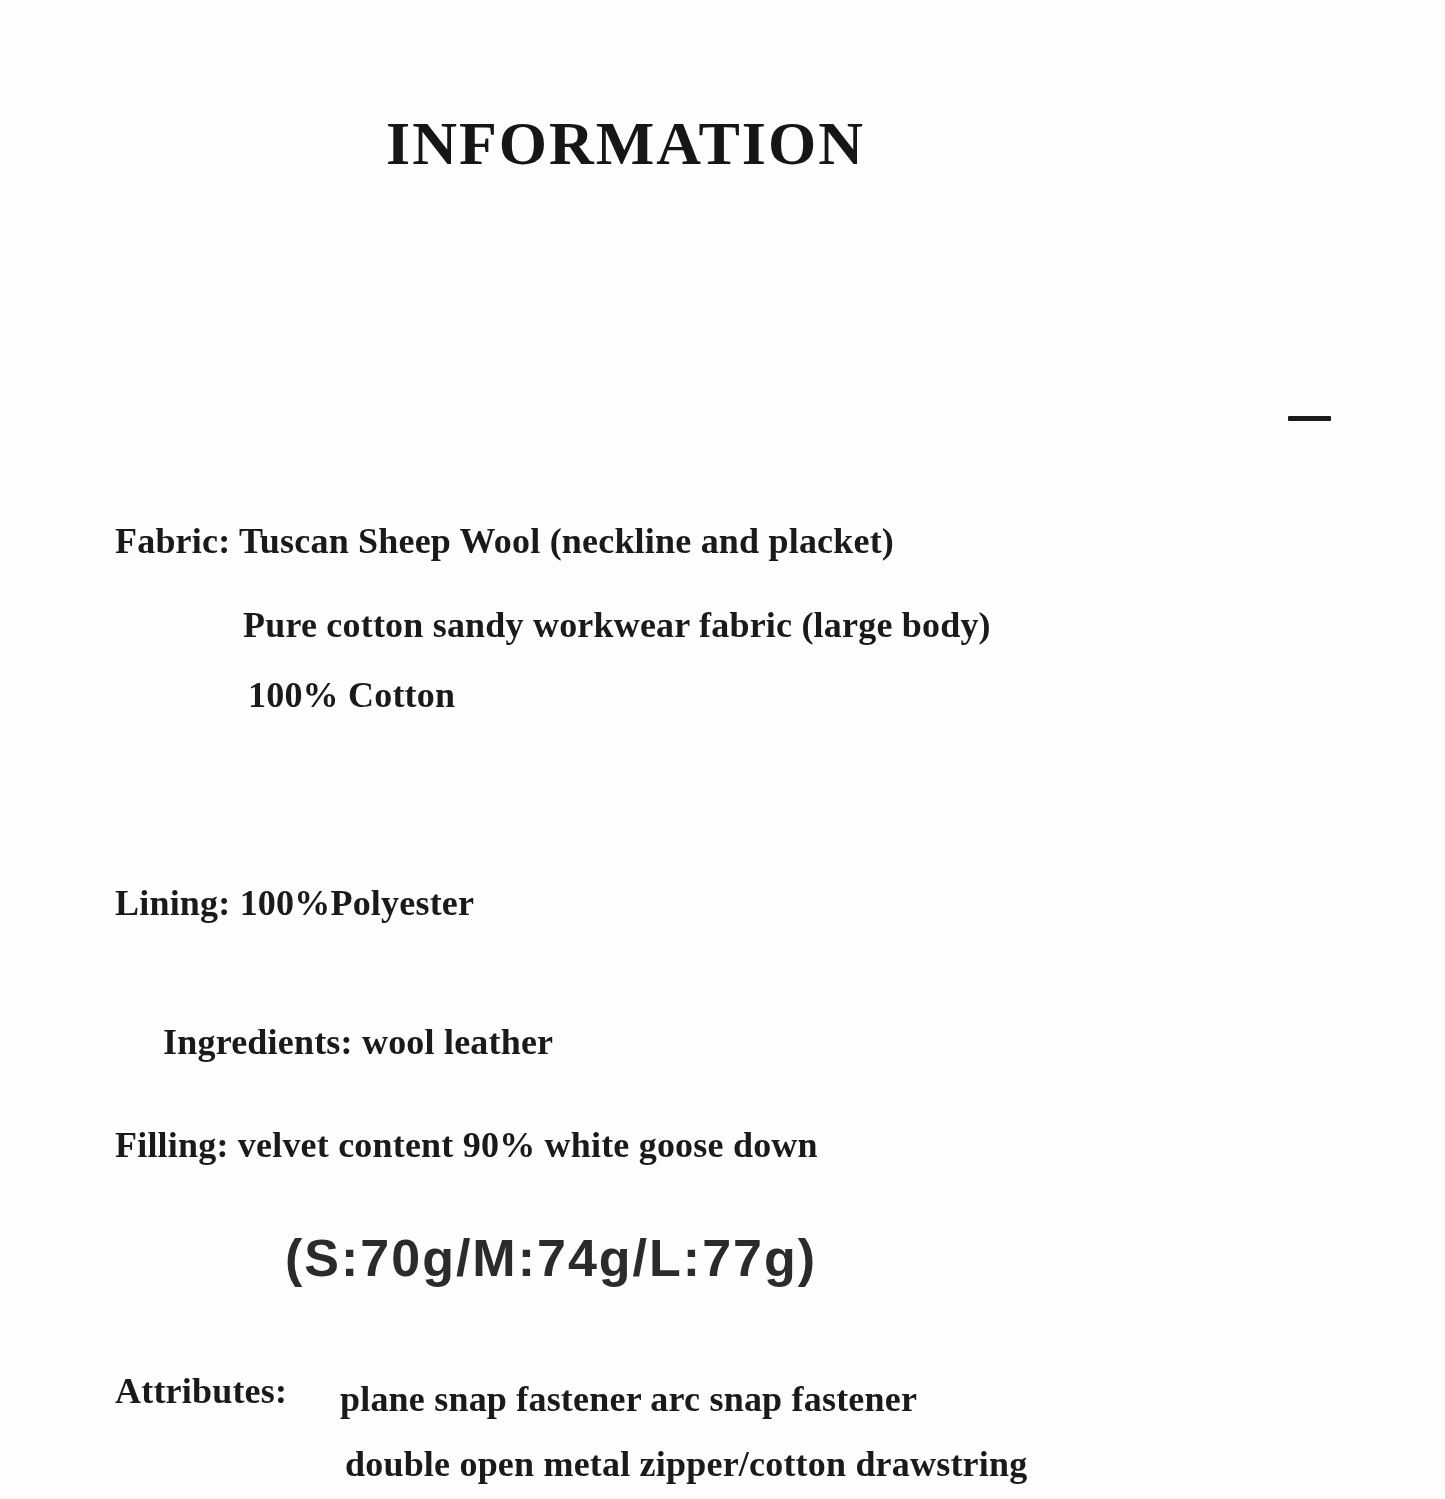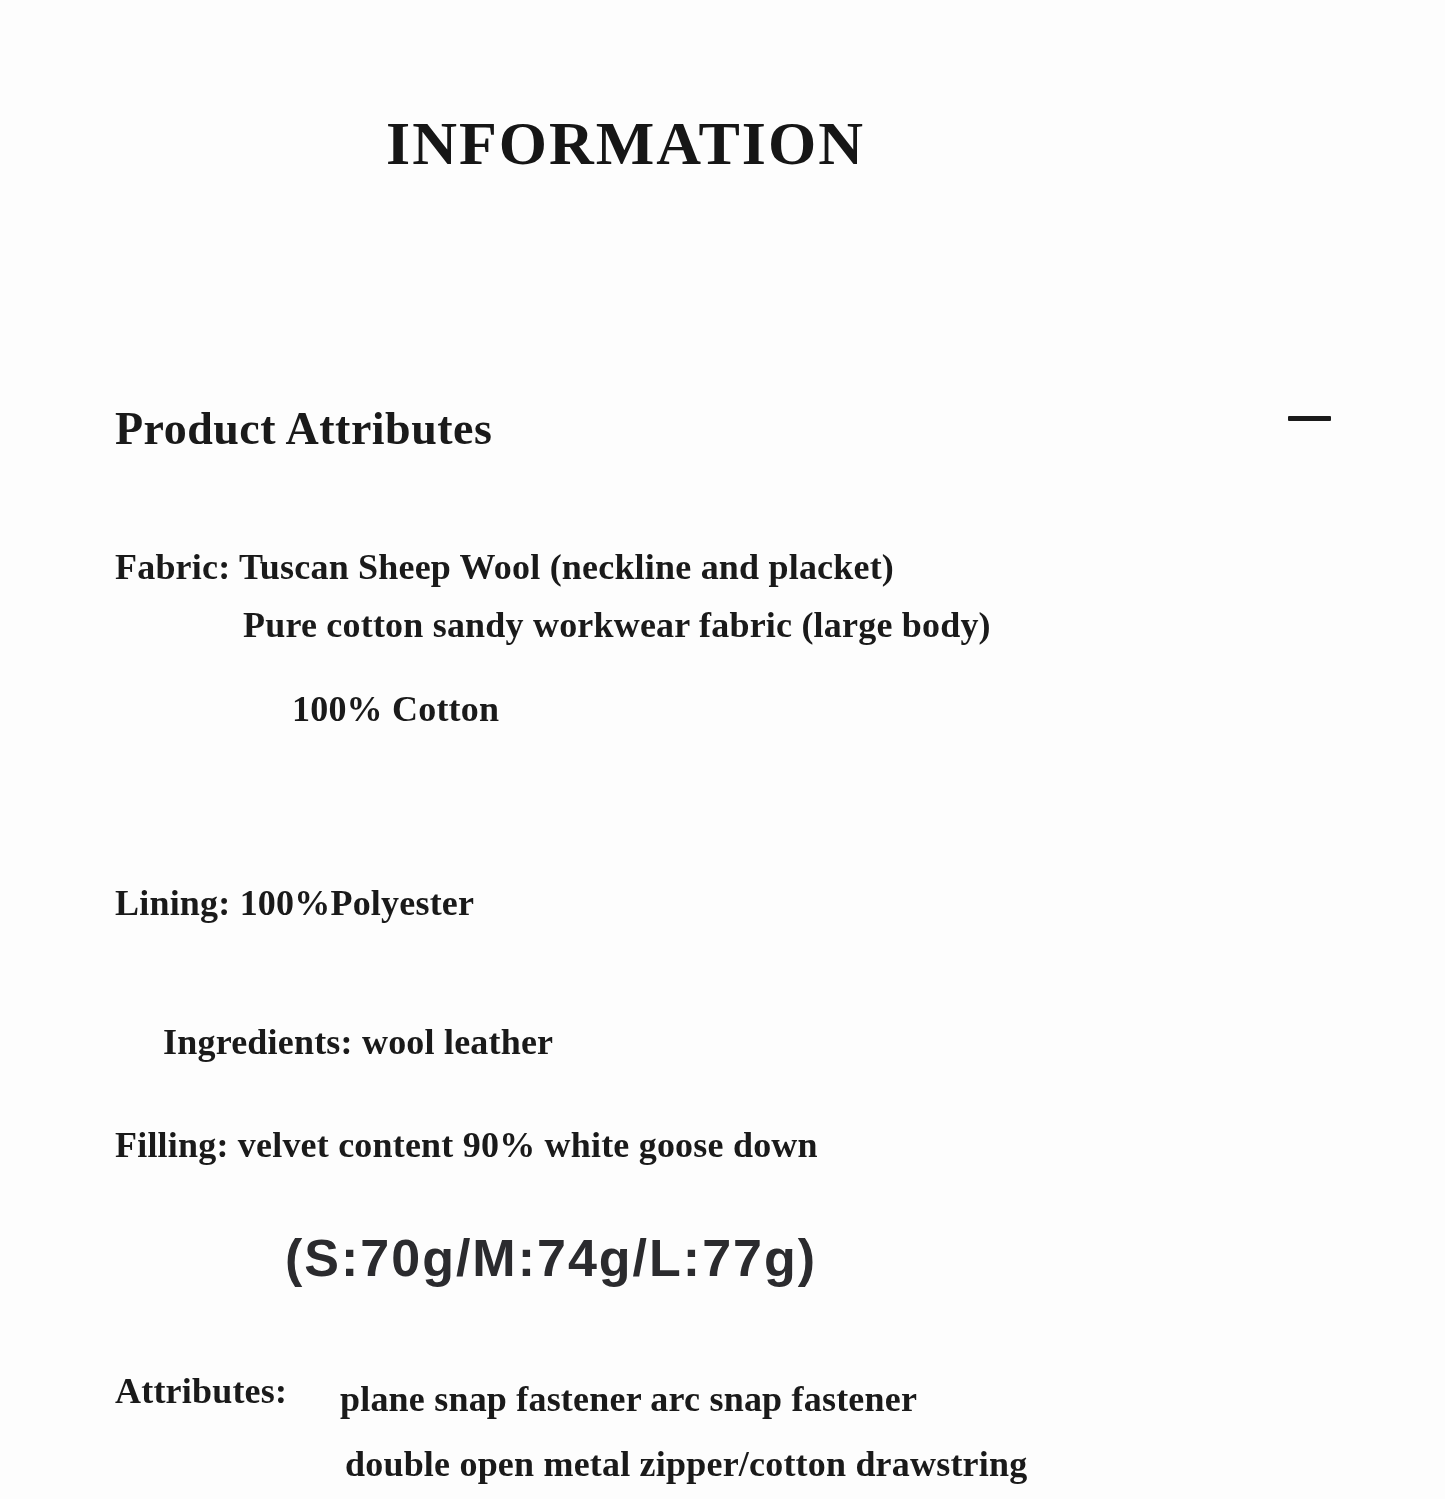--- a/index.html
+++ b/index.html
@@ -60,23 +60,23 @@
   .line {
     position: absolute;
     margin: 0;
     font-family: "Liberation Serif", serif;
     font-size: 36px;
     font-weight: 600;
     letter-spacing: 0.2px;
     white-space: nowrap;
     color: #1a1a1a;
   }
-  .l-fabric1      { top: 520px; left: 115px; margin-top: 26px; }
+  .l-fabric1      { top: 520px; left: 115px; }
   .l-fabric2      { top: 604px; left: 243px; }
-  .l-fabric3      { top: 688px; left: 248px; margin-left: 44px; }
+  .l-fabric3      { top: 674px; left: 248px; }
   .l-lining       { top: 882px; left: 115px; }
   .l-ingredients  { top: 1021px; left: 115px; margin-left: 48px; }
   .l-filling      { top: 1124px; left: 115px; }
   .l-weights {
     top: 1228px; left: 285px;
     font-family: "Liberation Sans", sans-serif;
     font-size: 52px;
     font-weight: 700;
     letter-spacing: 2px;
     color: #2b2b2e;
@@ -86,21 +86,20 @@
   .l-accessories2      { top: 1443px; left: 345px; }
 </style>
 </head>
 <body>
 
 <div class="page">
 
   <h1 class="page-title">INFORMATION</h1>
 
   <div class="accordion-header">
-    <h2 class="section-title">Product Attributes</h2>
     <span class="minus-icon"></span>
   </div>
 
   <div>
 
     <p class="line l-fabric1">Fabric: Tuscan Sheep Wool (neckline and placket)</p>
 
     <p class="line l-fabric2">Pure cotton sandy workwear fabric (large body)</p>
 
     <p class="line l-fabric3">100% Cotton</p>

